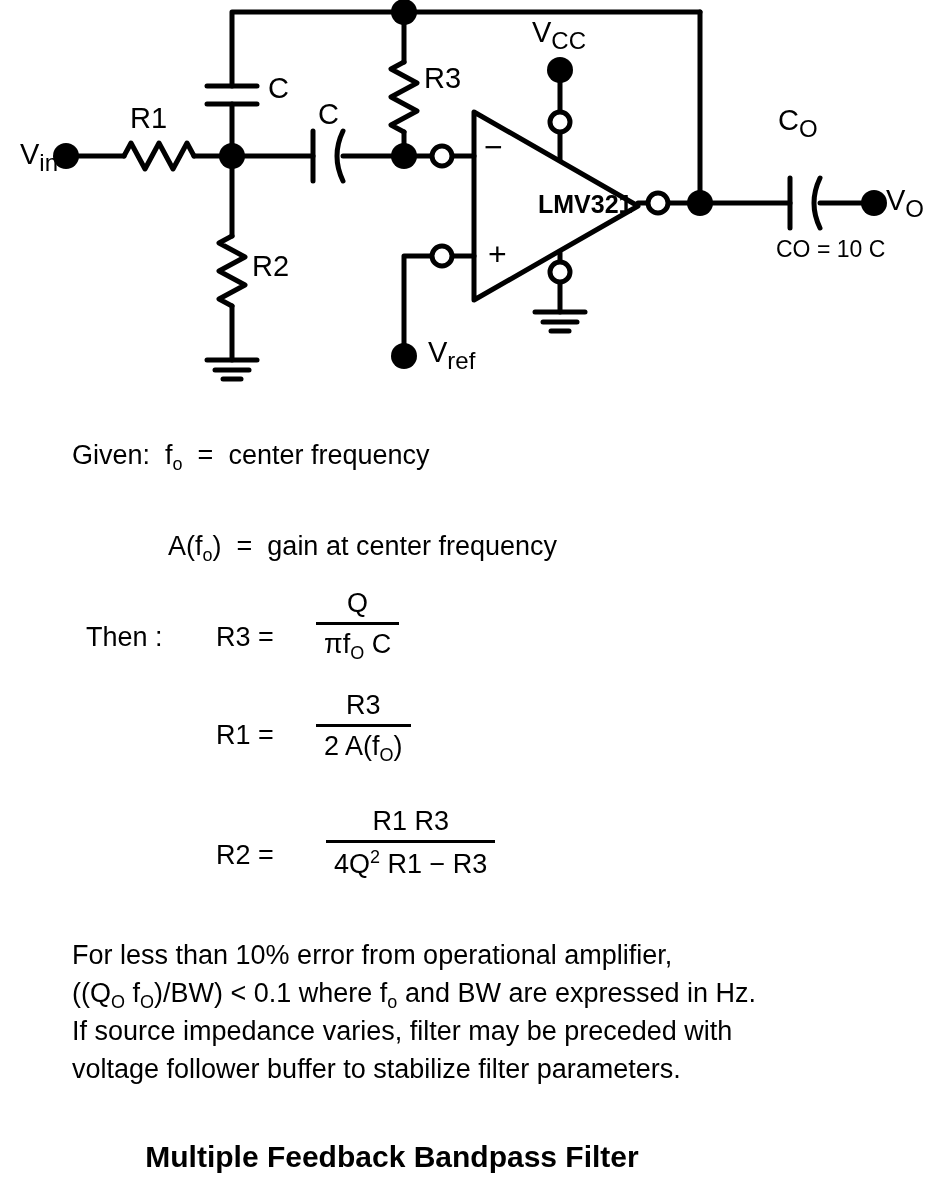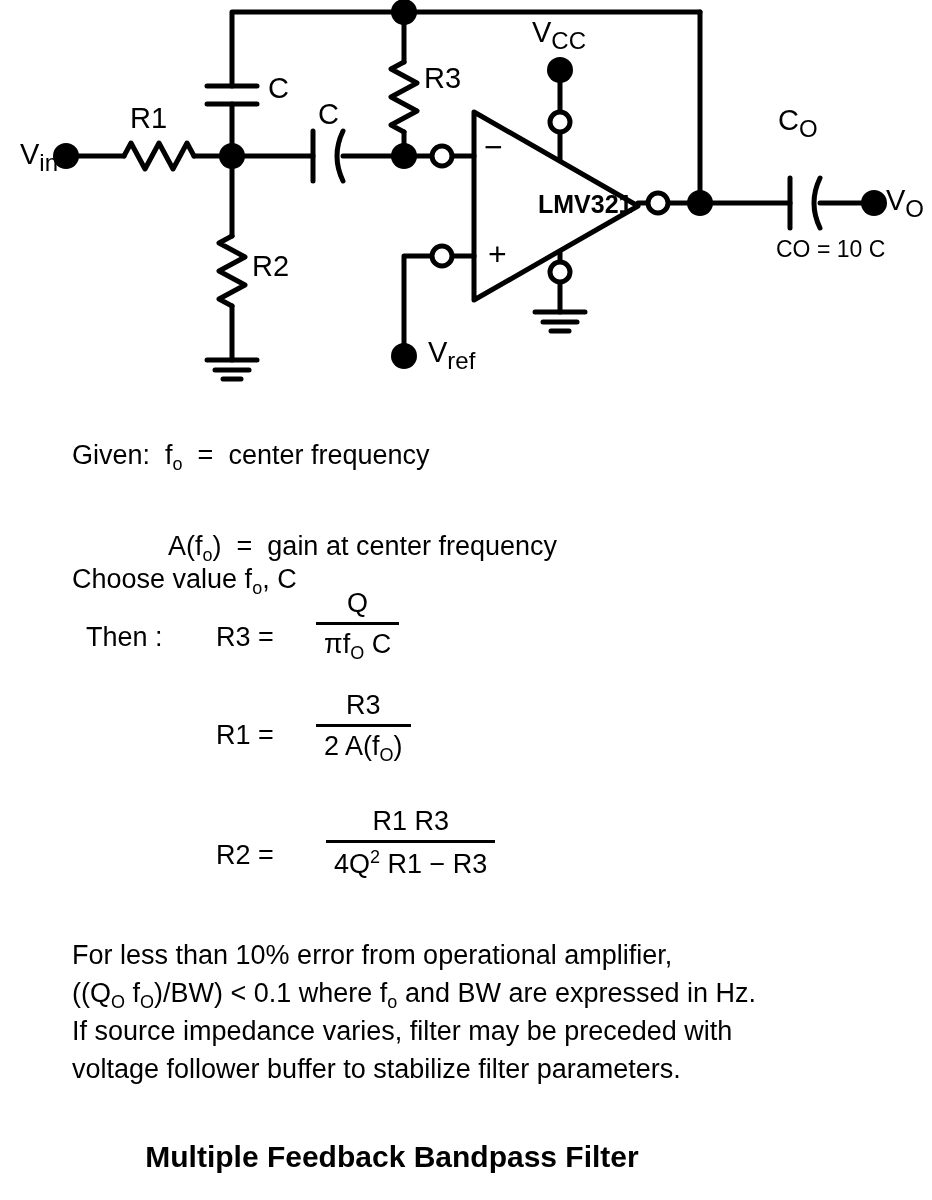--- a/index.html
+++ b/index.html
@@ -202,23 +202,20 @@
     <span>f</span><sub>o</sub>
     &nbsp;<span>=</span>&nbsp;
     <span>center frequency</span>
   </div>
   <div class="txt" style="left:168px; top:481px;margin-top:48px;">
     <span>A(f</span><sub>o</sub><span>)</span>
     &nbsp;<span>=</span>&nbsp;
     <span>gain at center frequency</span>
   </div>
 
-  <div class="txt" style="left:72px; top:562px;">
-    <span>Choose value f</span><sub>o</sub><span>, C</span>
-  </div>
 
   <div class="txt" style="left:86px; top:620px;">
     <span>Then :</span>
   </div>
 
   <div class="txt" style="left:216px; top:620px;">
     <span>R3  =</span>
   </div>
   <div class="frac" style="left:316px; top:588px;">
     <div class="num">Q</div>

